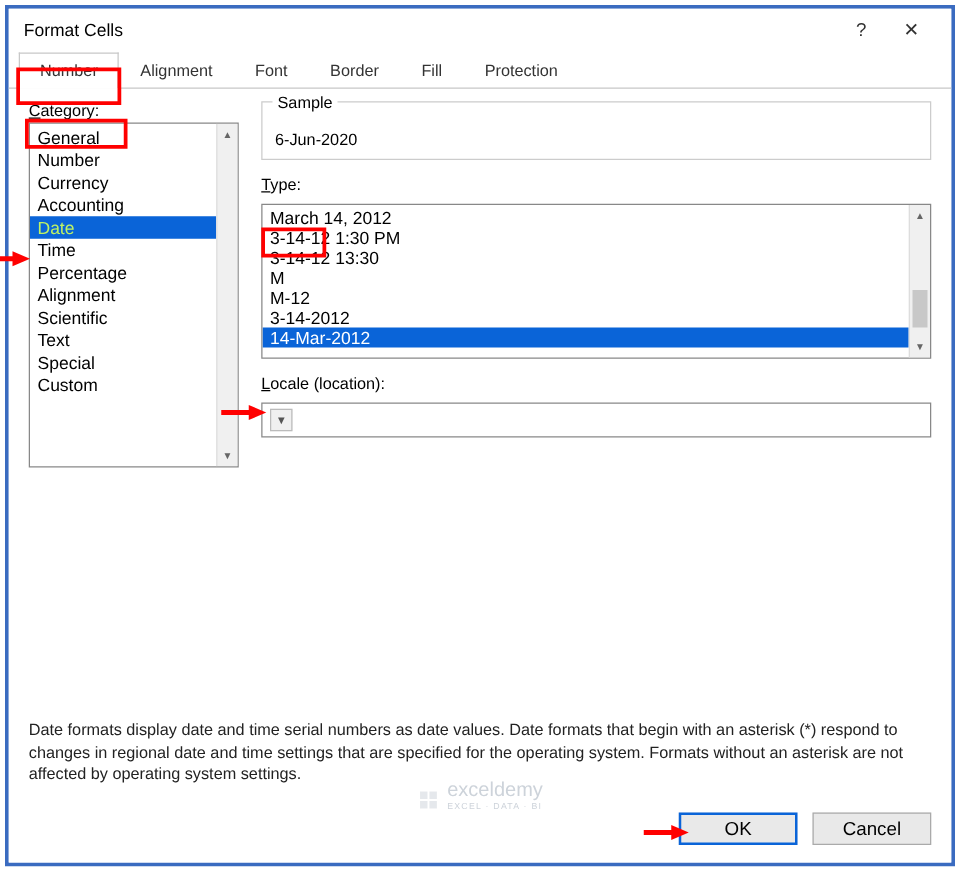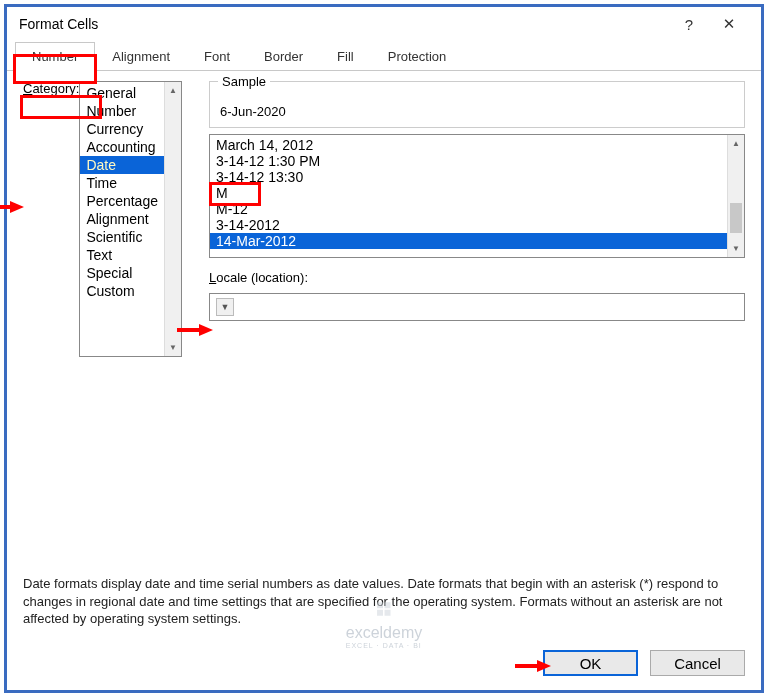--- a/index.html
+++ b/index.html
@@ -64,39 +64,39 @@
   }
   .cols {
     display: flex;
     gap: 18px;
     flex: 1;
     min-height: 0;
   }
   .left-col {
     width: 168px;
     display: flex;
-    flex-direction: row;
+    flex-direction: column;
   }
   .label { margin-bottom: 2px; }
   .label .ul { text-decoration: underline; }
   .cat-list {
     border: 1px solid #888;
     height: 276px;
     display: flex;
     overflow: hidden;
   }
   .cat-items { flex: 1; padding: 2px 0; }
   .cat-item {
     padding: 1px 6px;
     white-space: nowrap;
     font-size: 14px;
   }
   .cat-item.selected {
     background: #0a64d8;
-    color: #fef9c3;
+    color: #bef264;
   }
   .scrollbar-v {
     width: 17px;
     background: #f0f0f0;
     border-left: 1px solid #ddd;
     position: relative;
   }
   .scroll-arrow {
     position: absolute;
     left: 0; right: 0;
@@ -216,24 +216,23 @@
     background: #ff0000;
   }
   .watermark {
     position: absolute;
     left: 50%;
     transform: translateX(-50%);
     bottom: 48px;
     font-size: 16px;
     color: #cdd3da;
     display: flex;
-    align-items: center;
+    align-items: flex-end;
     gap: 6px;
     font-weight: 500;
-    flex-direction: column;
   }
   .watermark .sub {
     font-size: 7px;
     letter-spacing: 1px;
     display: block;
     color: #cdd3da;
   }
   .watermark svg { opacity: 0.5; }
 </style>
 </head>
@@ -283,20 +282,21 @@
           </div>
         </div>
       </div>
 
       <div class="right-col">
         <div class="sample-box">
           <div class="group-label">Sample</div>
           <div>6-Jun-2020</div>
         </div>
 
+        <div class="label" style="margin-top:6px"><span class="ul">T</span><span>ype:</span></div>
         <div class="type-list">
           <div class="type-items">
             <div class="type-item">March 14, 2012</div>
             <div class="type-item">3-14-12 1:30 PM</div>
             <div class="type-item">3-14-12 13:30</div>
             <div class="type-item">M</div>
             <div class="type-item">M-12</div>
             <div class="type-item">3-14-2012</div>
             <div class="type-item selected">14-Mar-2012</div>
           </div>

